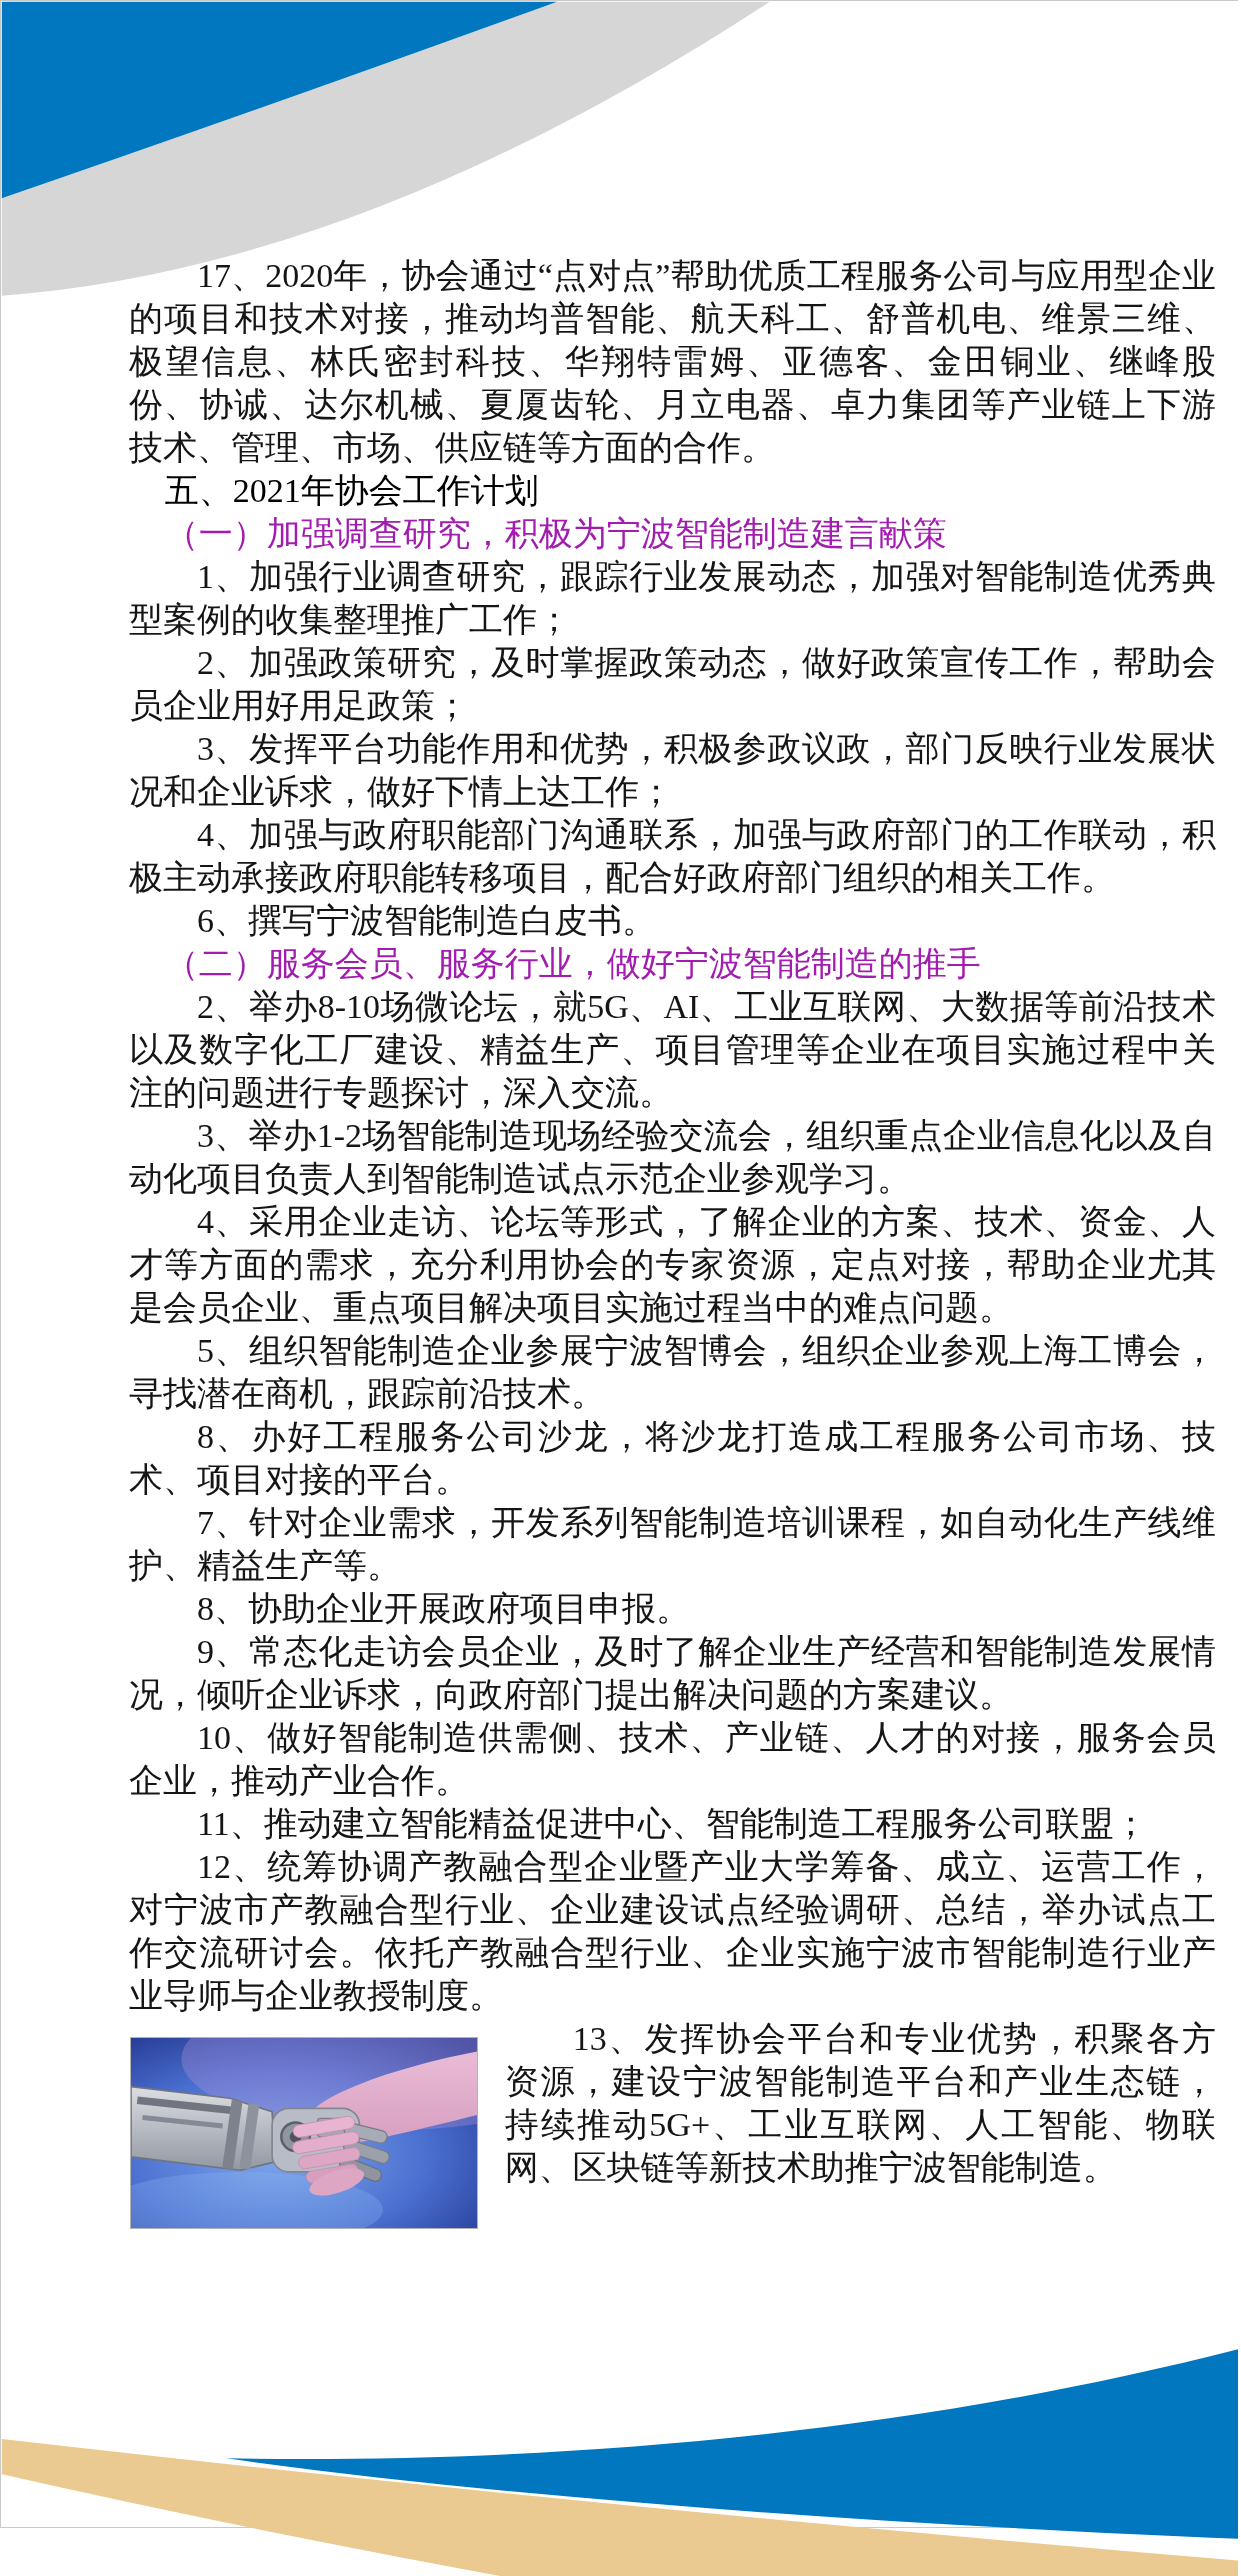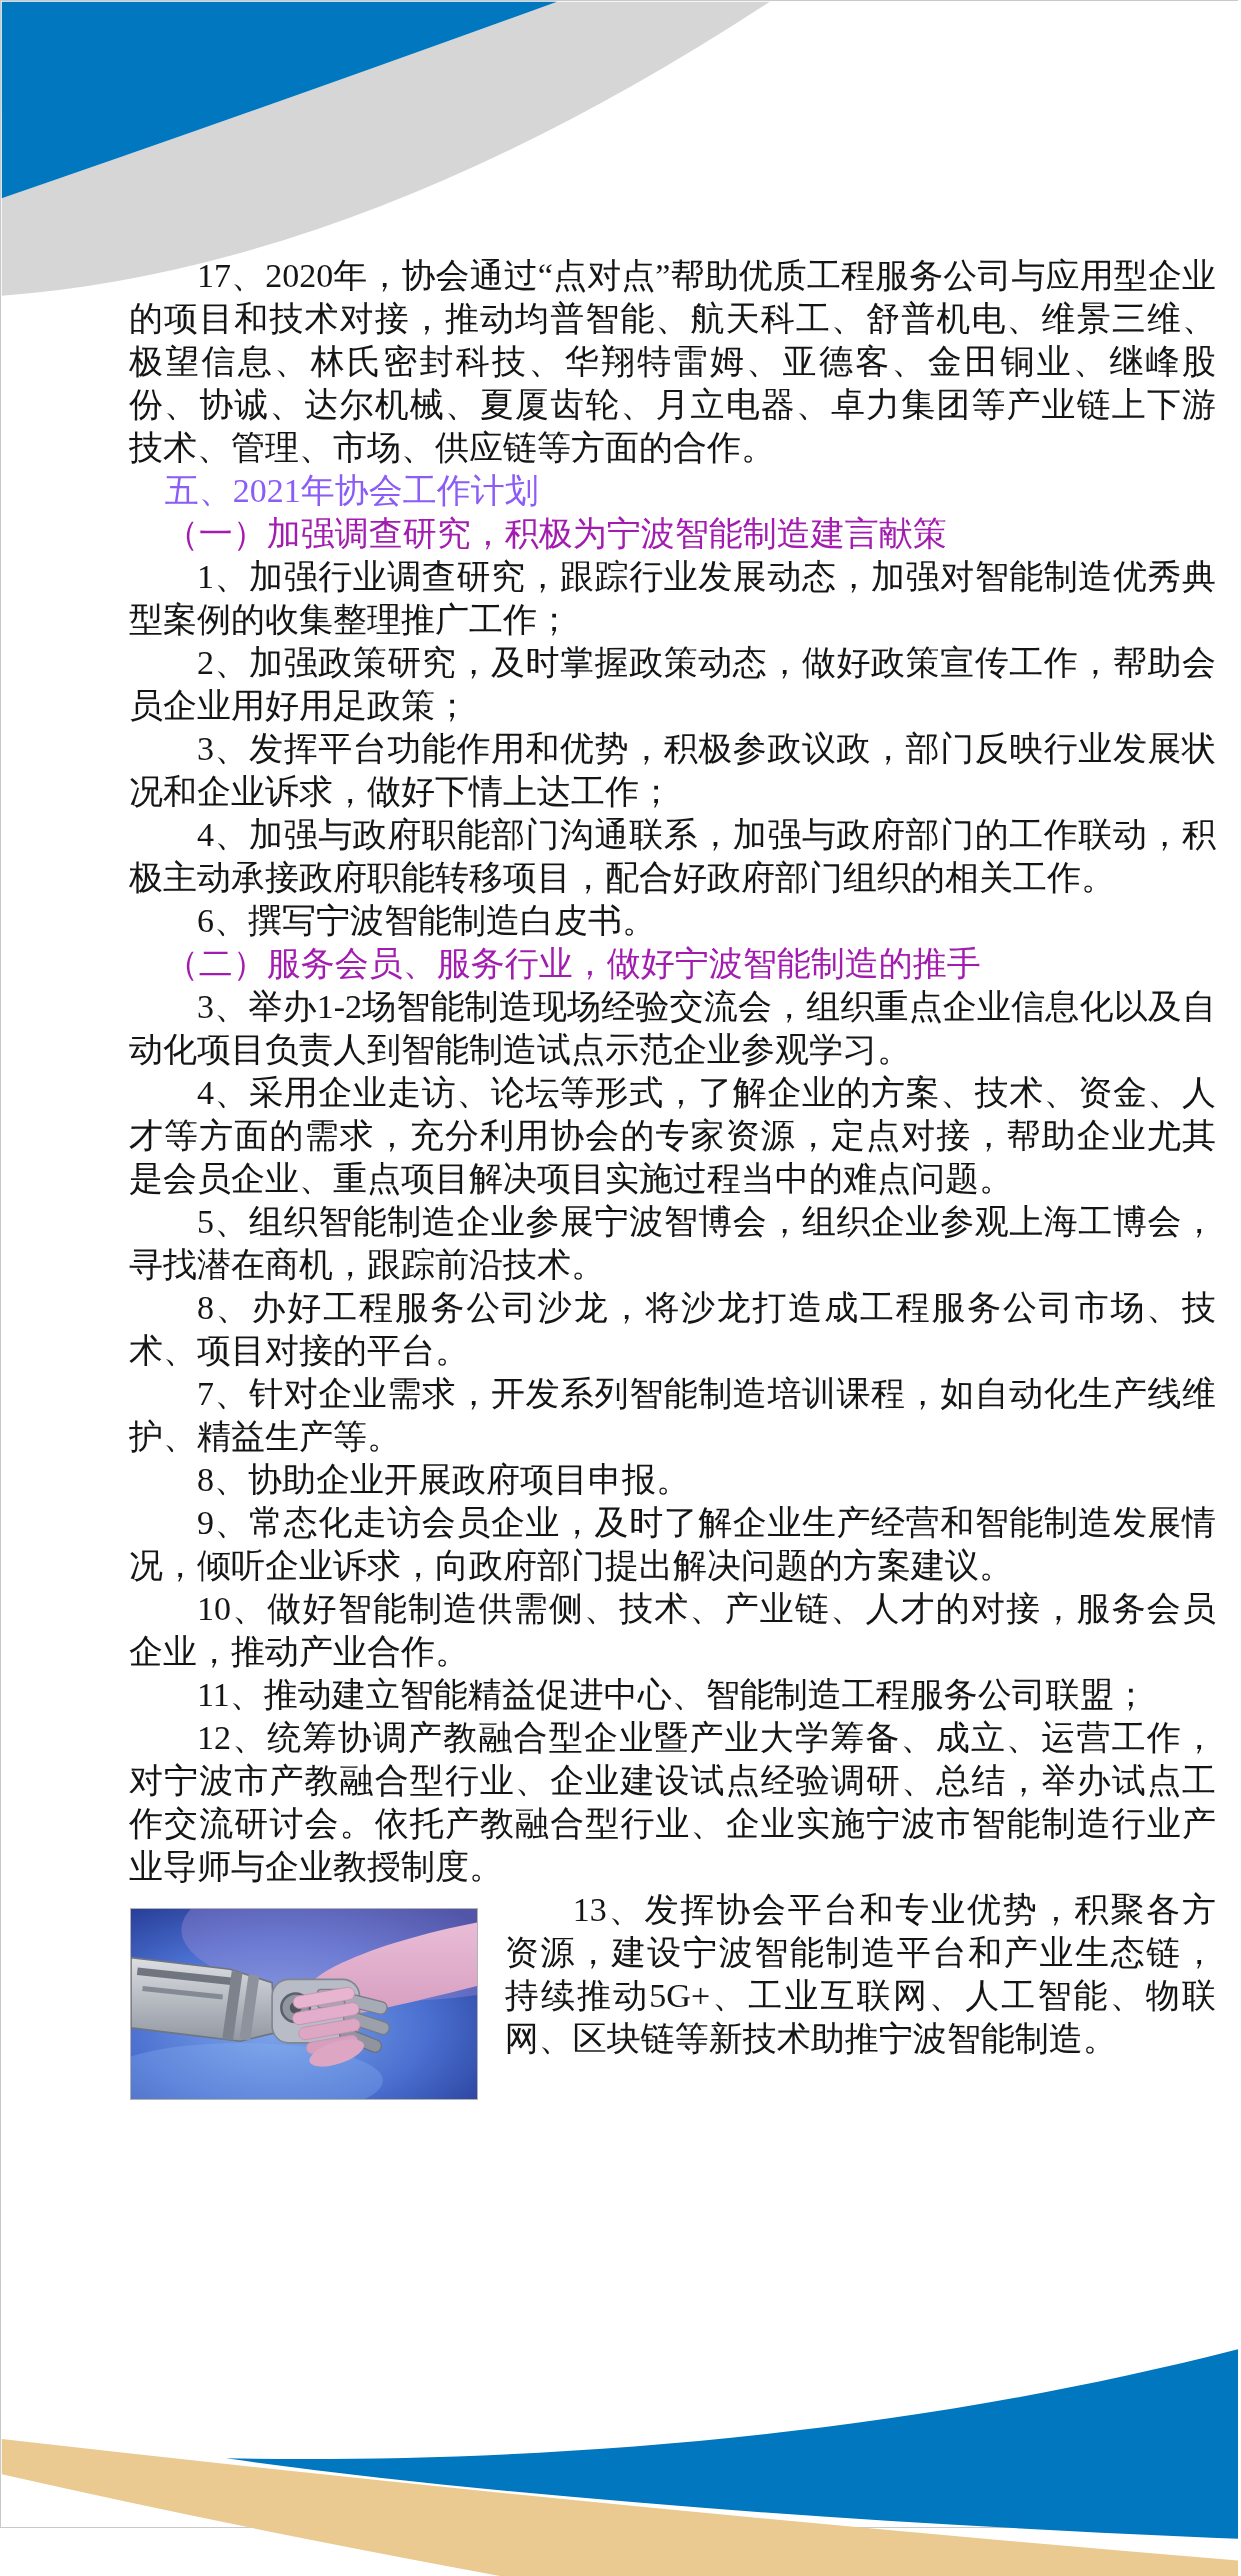--- a/index.html
+++ b/index.html
@@ -23,21 +23,21 @@
     z-index:2;pointer-events:none;
   }
   .content{
     position:absolute;left:129px;top:254px;width:1087px;
     z-index:3;
     font-size:34px;line-height:43px;
     color:#151515;
     text-align:justify;
   }
   .content p{margin:0;text-indent:2em;}
-  p.h-blue{color:#8b5cf6;text-indent:1.05em;}
+  p.h-blue{color:#000000;text-indent:1.05em;}
   p.h-orange{color:#a21caf;text-indent:1.05em;}
   .photo-float{
     float:left;
     width:348px;height:192px;
     margin:20px 27px 8.4px 0.8px;
     border:0.8px solid #b3b3b3;
     box-sizing:border-box;
     overflow:hidden;
   }
   .photo-float svg{display:block;width:100%;height:100%;}
@@ -67,20 +67,21 @@
     <p class="h-blue">五、2021年协会工作计划</p>
 
     <p class="h-orange">（一）加强调查研究，积极为宁波智能制造建言献策</p>
     <p>1、加强行业调查研究，跟踪行业发展动态，加强对智能制造优秀典型案例的收集整理推广工作；</p>
     <p>2、加强政策研究，及时掌握政策动态，做好政策宣传工作，帮助会员企业用好用足政策；</p>
     <p>3、发挥平台功能作用和优势，积极参政议政，部门反映行业发展状况和企业诉求，做好下情上达工作；</p>
     <p>4、加强与政府职能部门沟通联系，加强与政府部门的工作联动，积极主动承接政府职能转移项目，配合好政府部门组织的相关工作。</p>
     <p>6、撰写宁波智能制造白皮书。</p>
 
     <p class="h-orange">（二）服务会员、服务行业，做好宁波智能制造的推手</p>
+    <p>2、举办8-10场微论坛，就5G、AI、工业互联网、大数据等前沿技术以及数字化工厂建设、精益生产、项目管理等企业在项目实施过程中关注的问题进行专题探讨，深入交流。</p>
     <p>3、举办1-2场智能制造现场经验交流会，组织重点企业信息化以及自动化项目负责人到智能制造试点示范企业参观学习。</p>
     <p>4、采用企业走访、论坛等形式，了解企业的方案、技术、资金、人才等方面的需求，充分利用协会的专家资源，定点对接，帮助企业尤其是会员企业、重点项目解决项目实施过程当中的难点问题。</p>
     <p>5、组织智能制造企业参展宁波智博会，组织企业参观上海工博会，寻找潜在商机，跟踪前沿技术。</p>
     <p>8、办好工程服务公司沙龙，将沙龙打造成工程服务公司市场、技术、项目对接的平台。</p>
     <p>7、针对企业需求，开发系列智能制造培训课程，如自动化生产线维护、精益生产等。</p>
     <p>8、协助企业开展政府项目申报。</p>
     <p>9、常态化走访会员企业，及时了解企业生产经营和智能制造发展情况，倾听企业诉求，向政府部门提出解决问题的方案建议。</p>
     <p>10、做好智能制造供需侧、技术、产业链、人才的对接，服务会员企业，推动产业合作。</p>
     <p>11、推动建立智能精益促进中心、智能制造工程服务公司联盟；</p>
     <p>12、统筹协调产教融合型企业暨产业大学筹备、成立、运营工作，对宁波市产教融合型行业、企业建设试点经验调研、总结，举办试点工作交流研讨会。依托产教融合型行业、企业实施宁波市智能制造行业产业导师与企业教授制度。</p>

